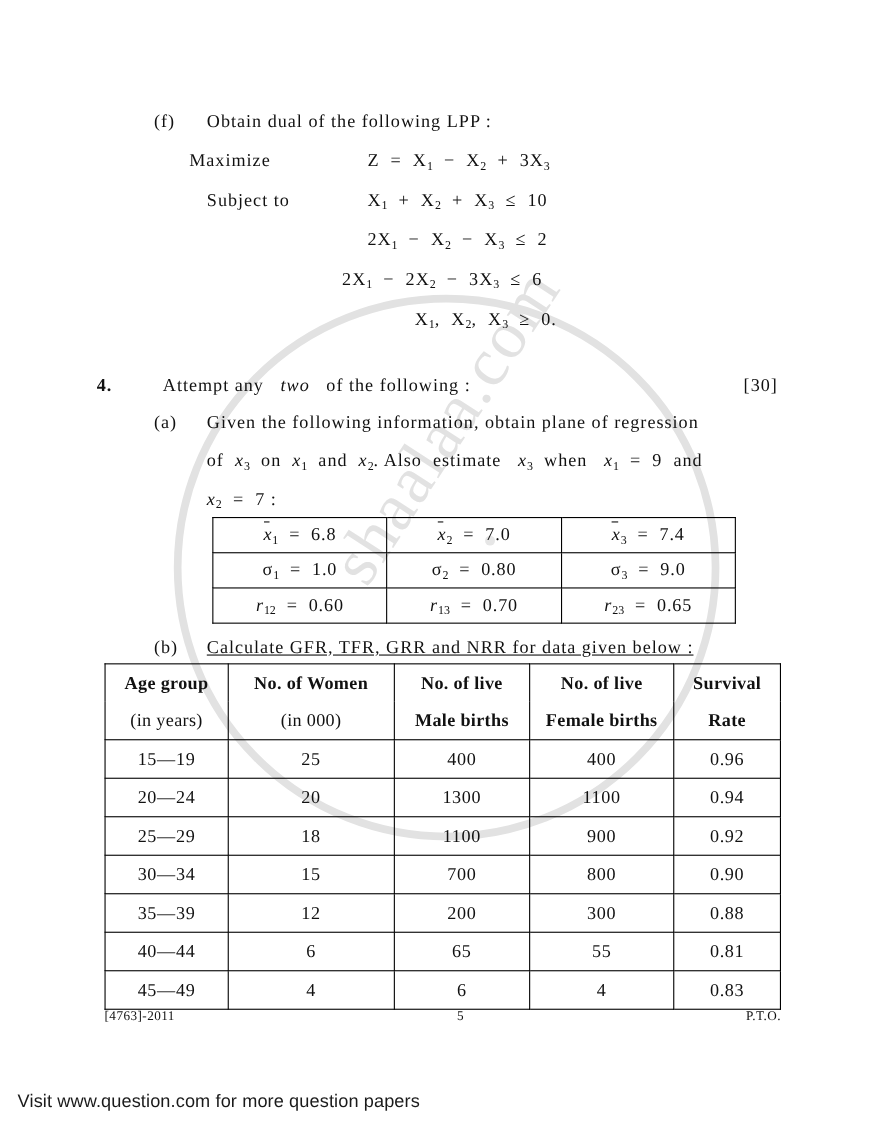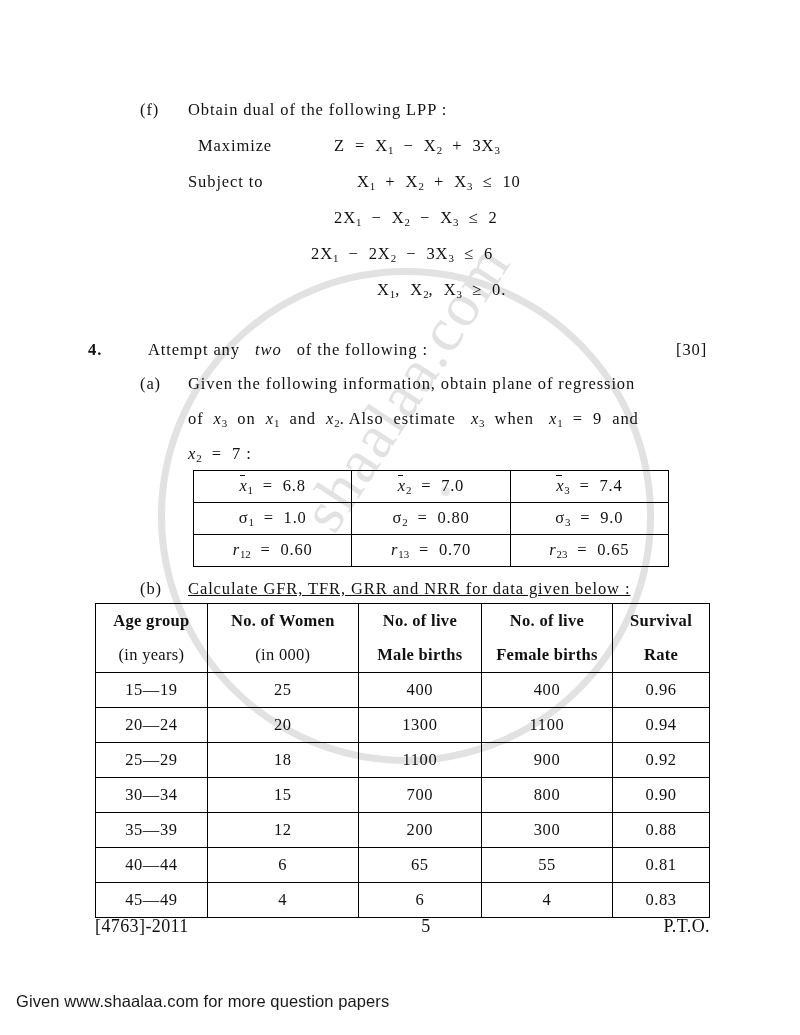--- a/index.html
+++ b/index.html
@@ -163,21 +163,21 @@
 
   
   #page-footer {
     position: absolute;
     left: 95px;
     top: 916px;
     width: 615px;
     display: flex;
     justify-content: space-between;
     align-items: baseline;
-    font-size: 18px;
+    font-size: 12px;
     letter-spacing: 0.4px;
     z-index: 3;
   }
 
   
   #site-banner {
     position: absolute;
     left: 16px;
     top: 992px;
     font-family: "Liberation Sans", "DejaVu Sans", sans-serif;
@@ -194,28 +194,28 @@
 
   <div id="watermark"></div>
   <div id="watermark-dot"></div>
   <div id="watermark-text">shaalaa.com</div>
 
   <div id="content">
 
     <div class="line sp" style="left:140px; top:102px;">(f)</div>
     <div class="line sp" style="left:188px; top:102px;">Obtain  dual  of  the  following  LPP :</div>
 
-    <div class="line sp" style="left:198px; top:138px;">Maximize</div>
+    <div class="line sp" style="left:172px; top:138px;">Maximize</div>
     <div class="line sp" style="left:334px; top:138px;">
       <span>Z&nbsp; =&nbsp; X<sub>1</sub>&nbsp; −&nbsp; X<sub>2</sub>&nbsp; +&nbsp; 3X<sub>3</sub></span>
     </div>
 
     <div class="line sp" style="left:188px; top:174px;">Subject  to</div>
 
-    <div class="line sp" style="left:334px; top:174px;margin-left:23px;">
+    <div class="line sp" style="left:334px; top:174px;">
       <span>X<sub>1</sub>&nbsp; +&nbsp; X<sub>2</sub>&nbsp; +&nbsp; X<sub>3</sub>&nbsp; ≤&nbsp; 10</span>
     </div>
     <div class="line sp" style="left:334px; top:210px;">
       <span>2X<sub>1</sub>&nbsp; −&nbsp; X<sub>2</sub>&nbsp; −&nbsp; X<sub>3</sub>&nbsp; ≤&nbsp; 2</span>
     </div>
     <div class="line sp" style="left:311px; top:246px;">
       <span>2X<sub>1</sub>&nbsp; −&nbsp; 2X<sub>2</sub>&nbsp; −&nbsp; 3X<sub>3</sub>&nbsp; ≤&nbsp; 6</span>
     </div>
     <div class="line sp" style="left:377px; top:282px;">
       <span>X<sub>1</sub>,&nbsp; X<sub>2</sub>,&nbsp; X<sub>3</sub>&nbsp; ≥&nbsp; 0.</span>
@@ -338,13 +338,13 @@
   </table>
 
   <div id="page-footer">
     <span>[4763]-2011</span>
     <span>5</span>
     <span>P.T.O.</span>
   </div>
 
 </div>
 
-<div id="site-banner">Given www.shaalaa.com for more question papers</div>
+<div id="site-banner">Visit www.question.com for more question papers</div>
 
 </body></html>

